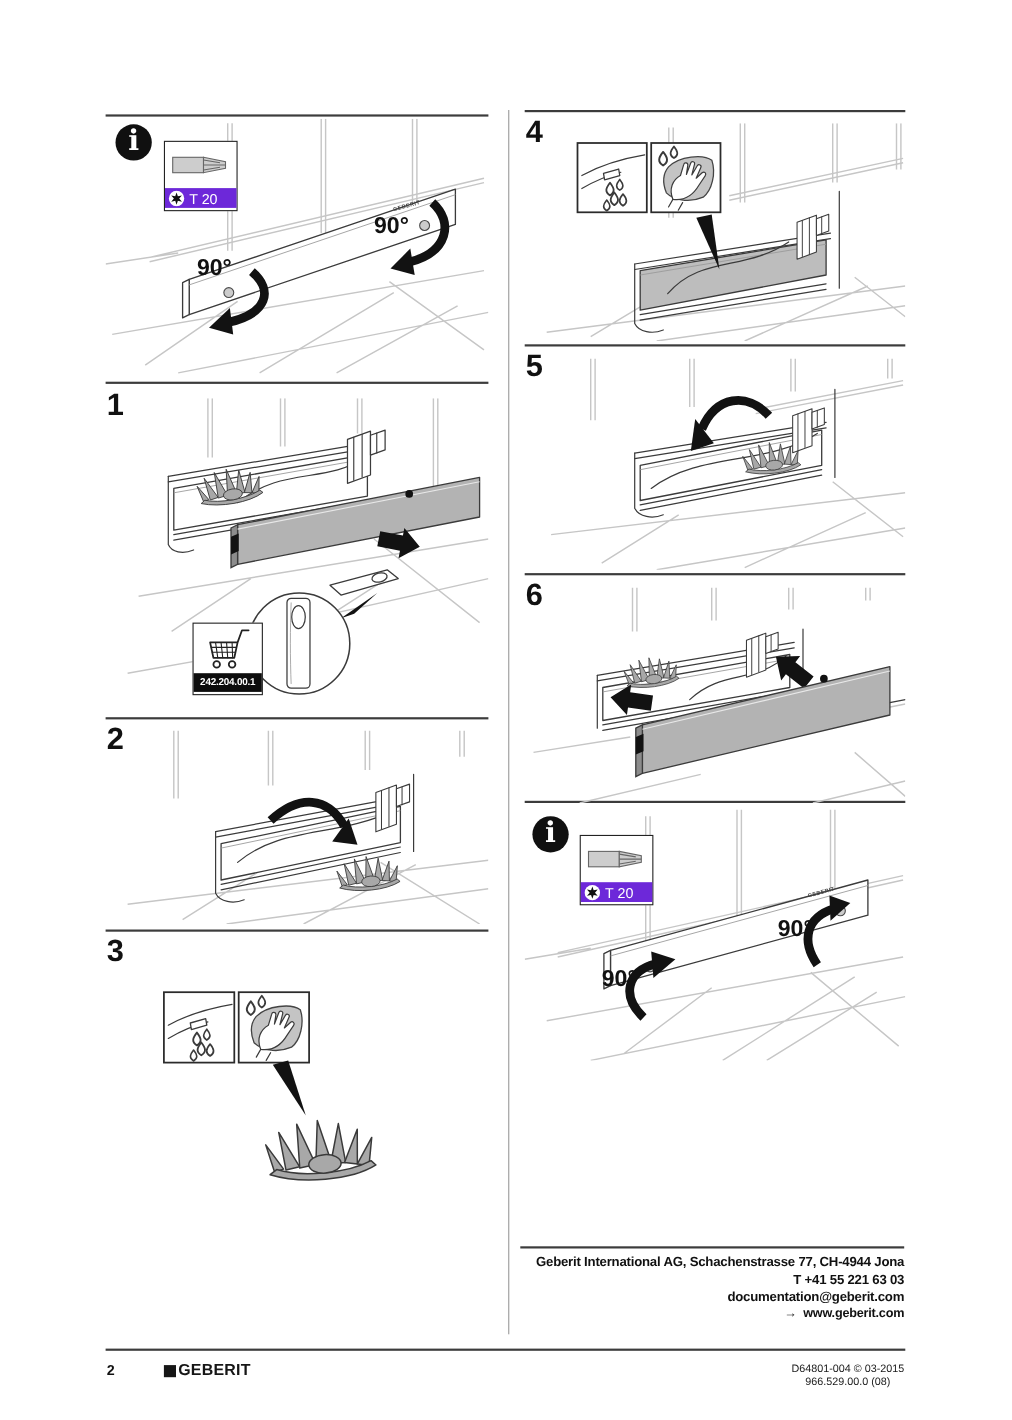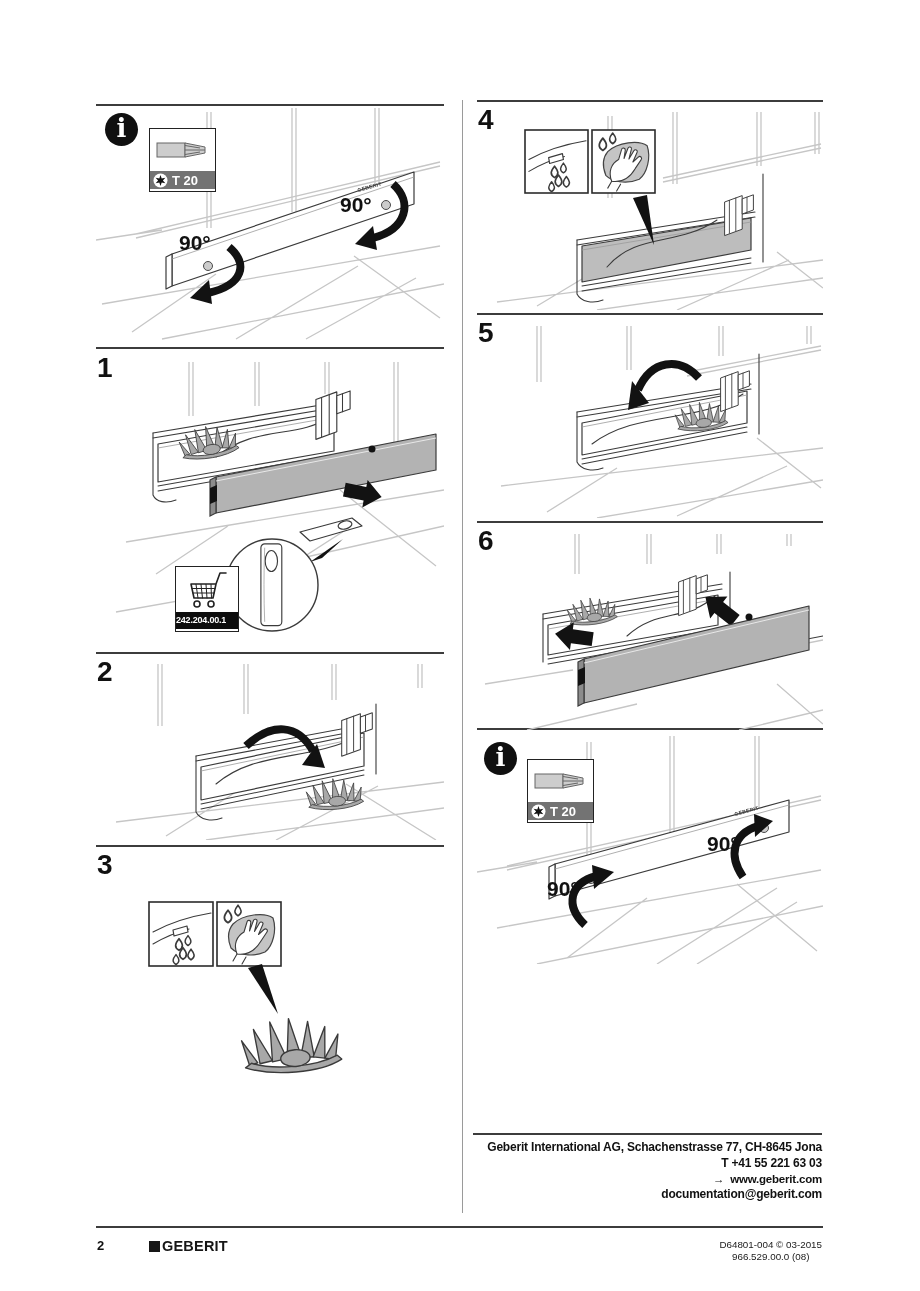--- a/index.html
+++ b/index.html
@@ -3,24 +3,24 @@
 <meta charset="utf-8">
 <style>
   html,body{margin:0;padding:0;background:#e8e8e8}
   .page{position:relative;width:920px;height:1291px;background:#fff;font-family:"Liberation Sans",sans-serif;overflow:hidden;margin:0 auto}
   .rule{position:absolute;background:#3c3c3c;height:2px}
   .vrule{position:absolute;background:#9a9a9a;width:1px}
   .stepnum{position:absolute;font-weight:bold;font-size:28px;color:#111;line-height:1}
   .infoicon{position:absolute;width:33px;height:33px;border-radius:50%;background:#101010;color:#fff;font-family:"DejaVu Serif",serif;font-weight:bold;font-size:26px;text-align:center;line-height:30px}
   .t20box{position:absolute;width:67px;height:64px;border:1.6px solid #222;background:#fff;box-sizing:border-box}
   .t20img{height:42px;display:flex;align-items:center;justify-content:center}
-  .t20bar{height:18px;background:#737373;color:#fff;display:flex;align-items:center;gap:4px;padding-left:3px;font-weight:bold;font-size:13px}
+  .t20bar{height:18px;background:#6d28d9;color:#fff;display:flex;align-items:center;gap:4px;padding-left:3px;font-weight:normal;font-size:13px}
   .cartbox{position:absolute;width:64px;height:66px;border:1.6px solid #222;background:#fff;box-sizing:border-box}
   .cartimg{height:45px;display:flex;align-items:center;justify-content:center}
-  .cartlabel{height:17px;background:#0d0d0d;color:#fff;font-size:9px;font-weight:bold;text-align:left;line-height:17px;letter-spacing:-.2px}
+  .cartlabel{height:17px;background:#0d0d0d;color:#fff;font-size:9px;font-weight:bold;text-align:center;line-height:17px;letter-spacing:-.2px}
   .scene{position:absolute}
   .contact{position:absolute;left:473px;width:349px;top:1140px;text-align:right;color:#111}
   .contact-line{font-weight:bold;font-size:12px;line-height:15.8px;letter-spacing:-.2px}
   .contact-line.website{font-size:11.5px}
   .warrow{margin-right:6px}
   .pagenum{position:absolute;left:97px;top:1238px;font-weight:bold;font-size:13px;color:#111}
   .logo{position:absolute;left:149px;top:1238px;font-weight:bold;font-size:14.5px;color:#161616;letter-spacing:.2px;display:flex;align-items:center}
   .logosq{display:inline-block;width:11px;height:11px;background:#161616;margin-right:2px}
   .doccodes{position:absolute;right:98px;top:1239px;text-align:center;font-size:9.8px;line-height:12px;color:#1a1a1a}
   
@@ -333,24 +333,24 @@
     <div class="t20bar">
       <svg width="15" height="15" viewBox="0 0 15 15">
         <circle cx="7.5" cy="7.5" r="7" fill="#fff"></circle>
         <polygon fill="#111" points="7.5,1.9 8.7,5.4 12.35,4.7 9.9,7.5 12.35,10.3 8.7,9.6 7.5,13.1 6.3,9.6 2.65,10.3 5.1,7.5 2.65,4.7 6.3,5.4"></polygon>
       </svg>
       <span>T 20</span>
     </div>
   </div>
 
   <div class="contact">
-    <div class="contact-line">Geberit International AG, Schachenstrasse 77, CH-8645 Jona</div>
+    <div class="contact-line">Geberit International AG, Schachenstrasse 77, CH-4944 Jona</div>
     <div class="contact-line">T +41 55 221 63 03</div>
+    <div class="contact-line">documentation@geberit.com</div>
     <div class="contact-line website"><span class="warrow">→</span><span>www.geberit.com</span></div>
-    <div class="contact-line">documentation@geberit.com</div>
   </div>
 
   <div class="pagenum">2</div>
   <div class="logo">
     <span class="logosq"></span>
     <span>GEBERIT</span>
   </div>
   <div class="doccodes">
     <div>D64801-004 © 03-2015</div>
     <div>966.529.00.0 (08)</div>

